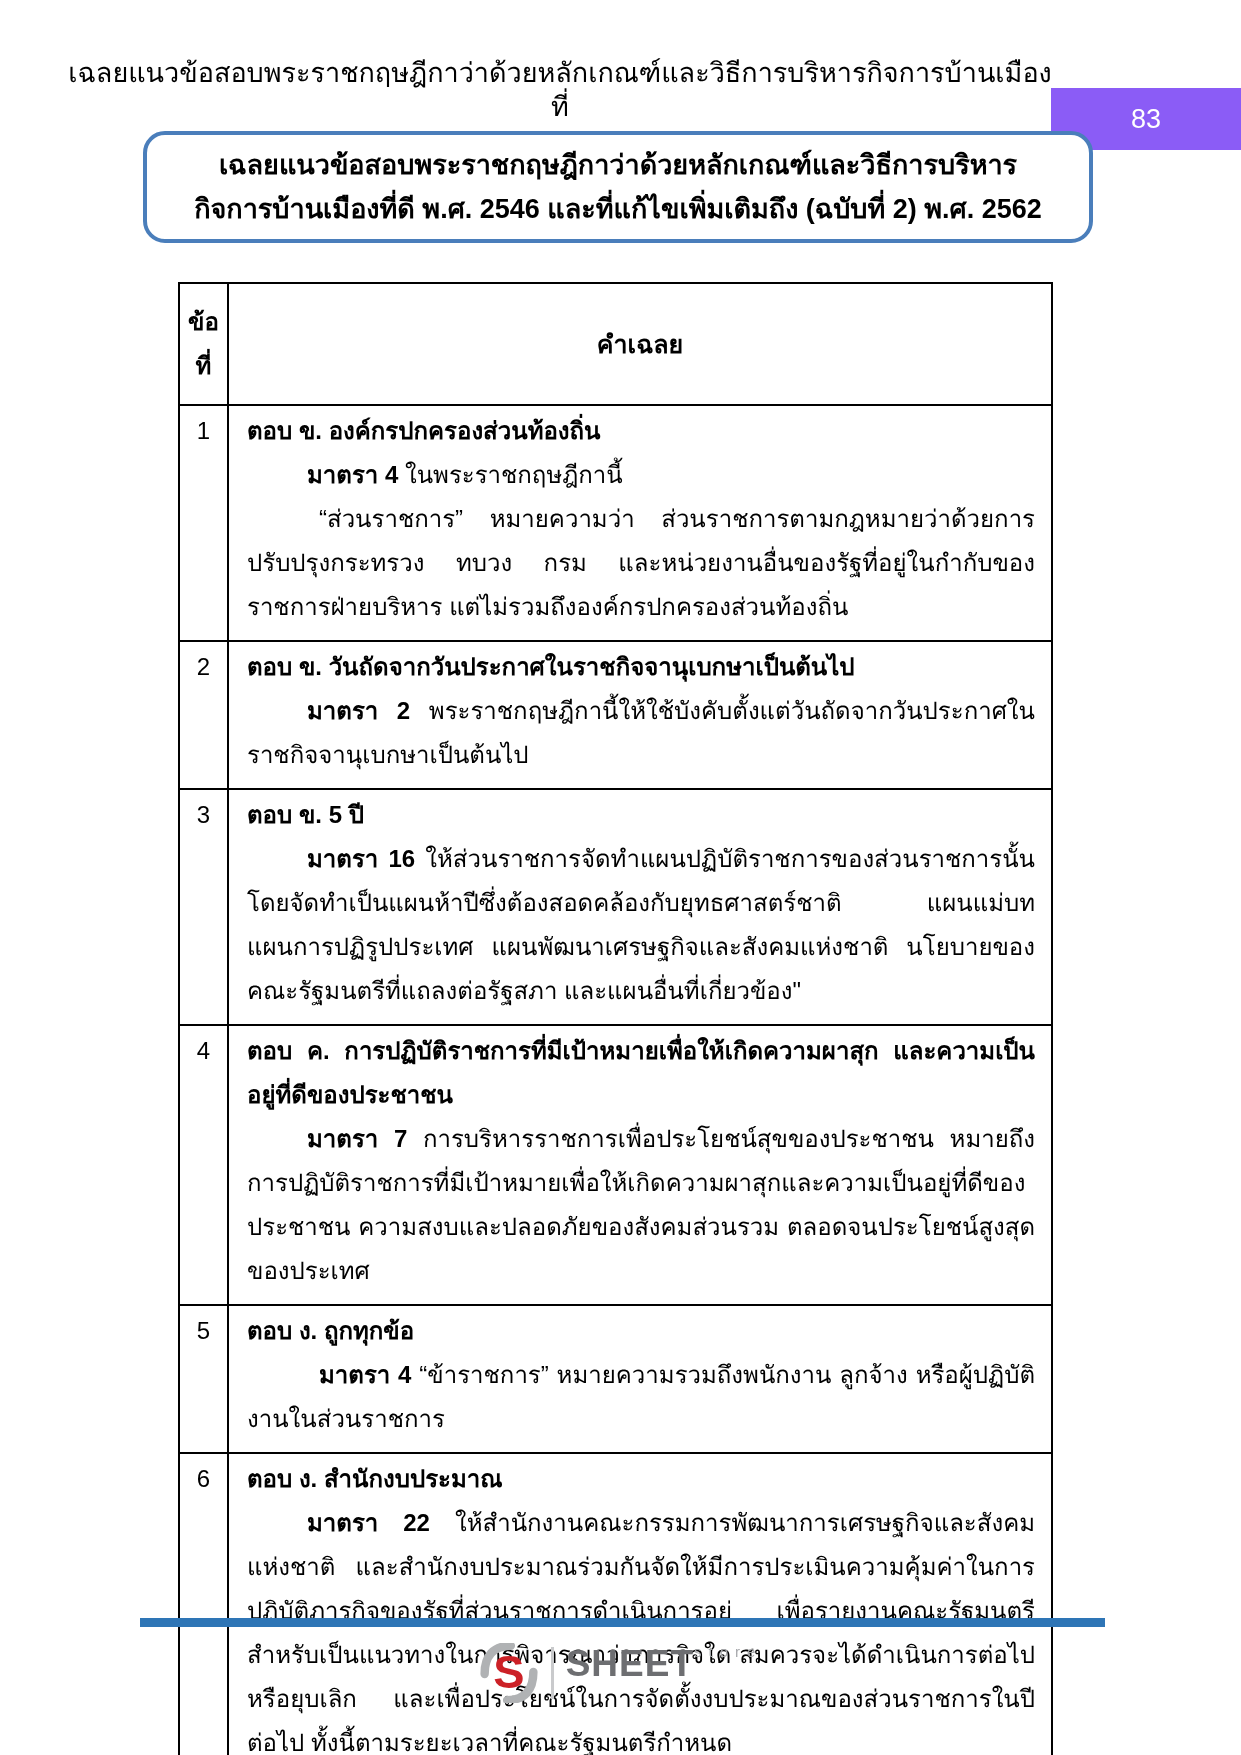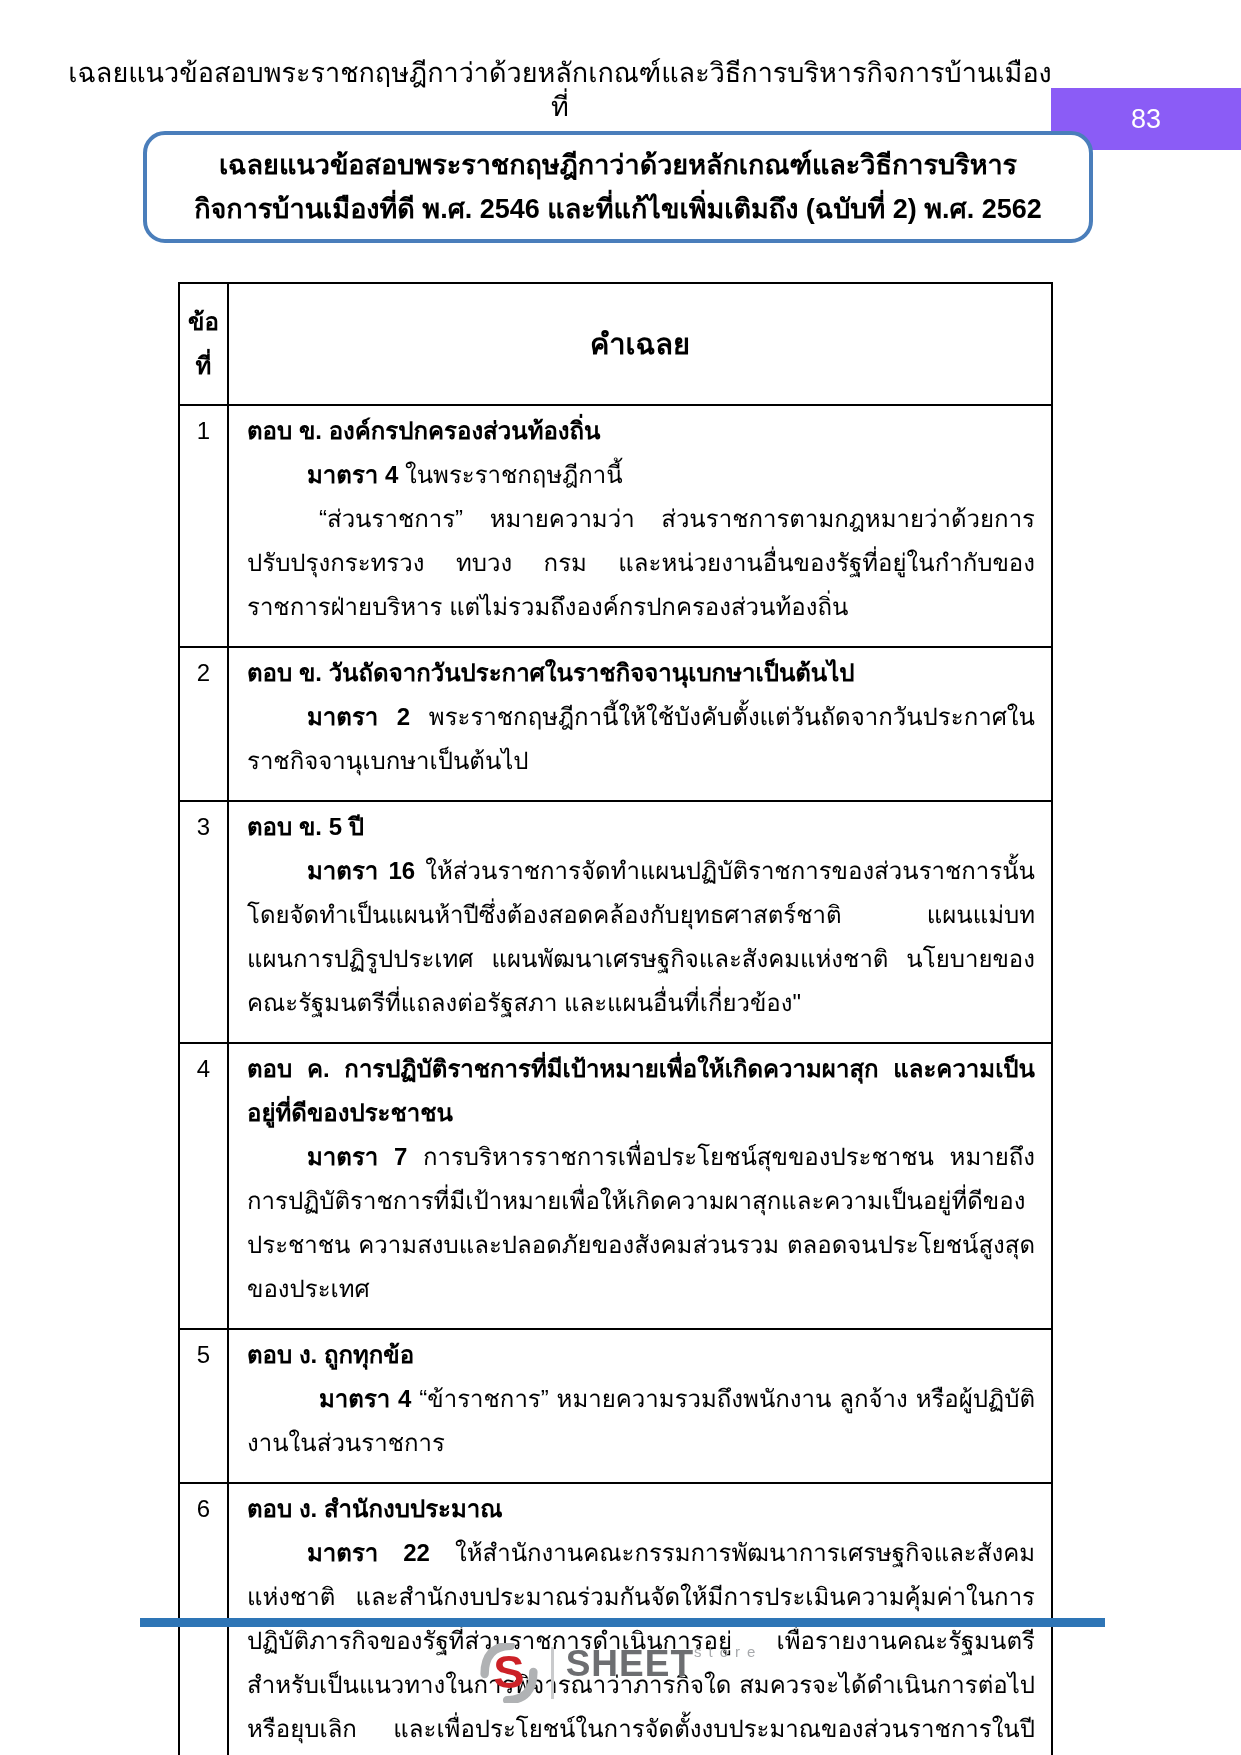--- a/index.html
+++ b/index.html
@@ -19,24 +19,24 @@
                display:flex; align-items:center; justify-content:center; padding:8px 34px; }
   .title-box .title-text { font-weight:bold; font-size:27px; line-height:44px; text-align:center; }
 
   
   .tbl { position:absolute; top:282px; left:178px; width:875px; border:2px solid #000;
          font-size:24px; line-height:44px; }
   .trow { display:flex; align-items:stretch; border-top:2px solid #000; }
   .trow:first-child { border-top:none; }
   .hdr { min-height:43px; font-weight:bold; }
   .hdr .no-cell, .hdr .ans-cell { display:flex; align-items:center; justify-content:center; padding:16px; }
-  .hdr .ans-cell { font-size:29px; }
+  .hdr .ans-cell { font-size:25px; }
   .no-cell { width:49px; flex:0 0 49px; border-right:2px solid #000; text-align:center;
              padding-top:3px; display:block; }
-  .ans-cell { flex:1 1 auto; padding:3px 16px 17px 18px; }
+  .ans-cell { flex:1 1 auto; padding:3px 16px 11px 18px; }
   .ans-cell p { text-align:justify; word-break:normal; }
   .ans-cell p.ind-1 { text-indent:2.5em; }
   .ans-cell p.ind-2 { text-indent:3em; }
   .r1 { min-height:218px; } .r2 { min-height:134px; } .r3 { min-height:214px; }
   .r4 { min-height:220px; } .r5 { min-height:129px; } .r6 { min-height:306px; }
   .r7 { min-height:43px; }
 
   
   .footer-bar { position:absolute; top:1618px; left:140px; width:965px; height:9px; background:#2e75b6; }
   .logo-wrap { position:absolute; top:1643px; left:0; width:1241px; display:flex;

